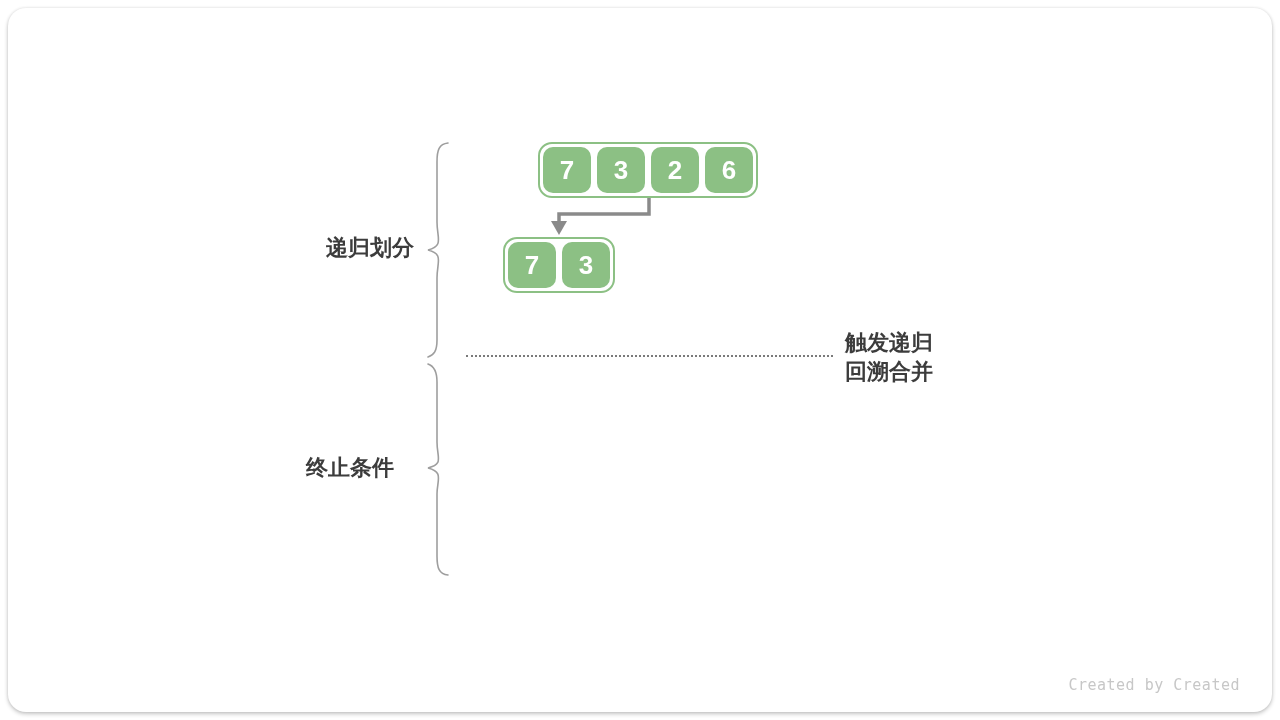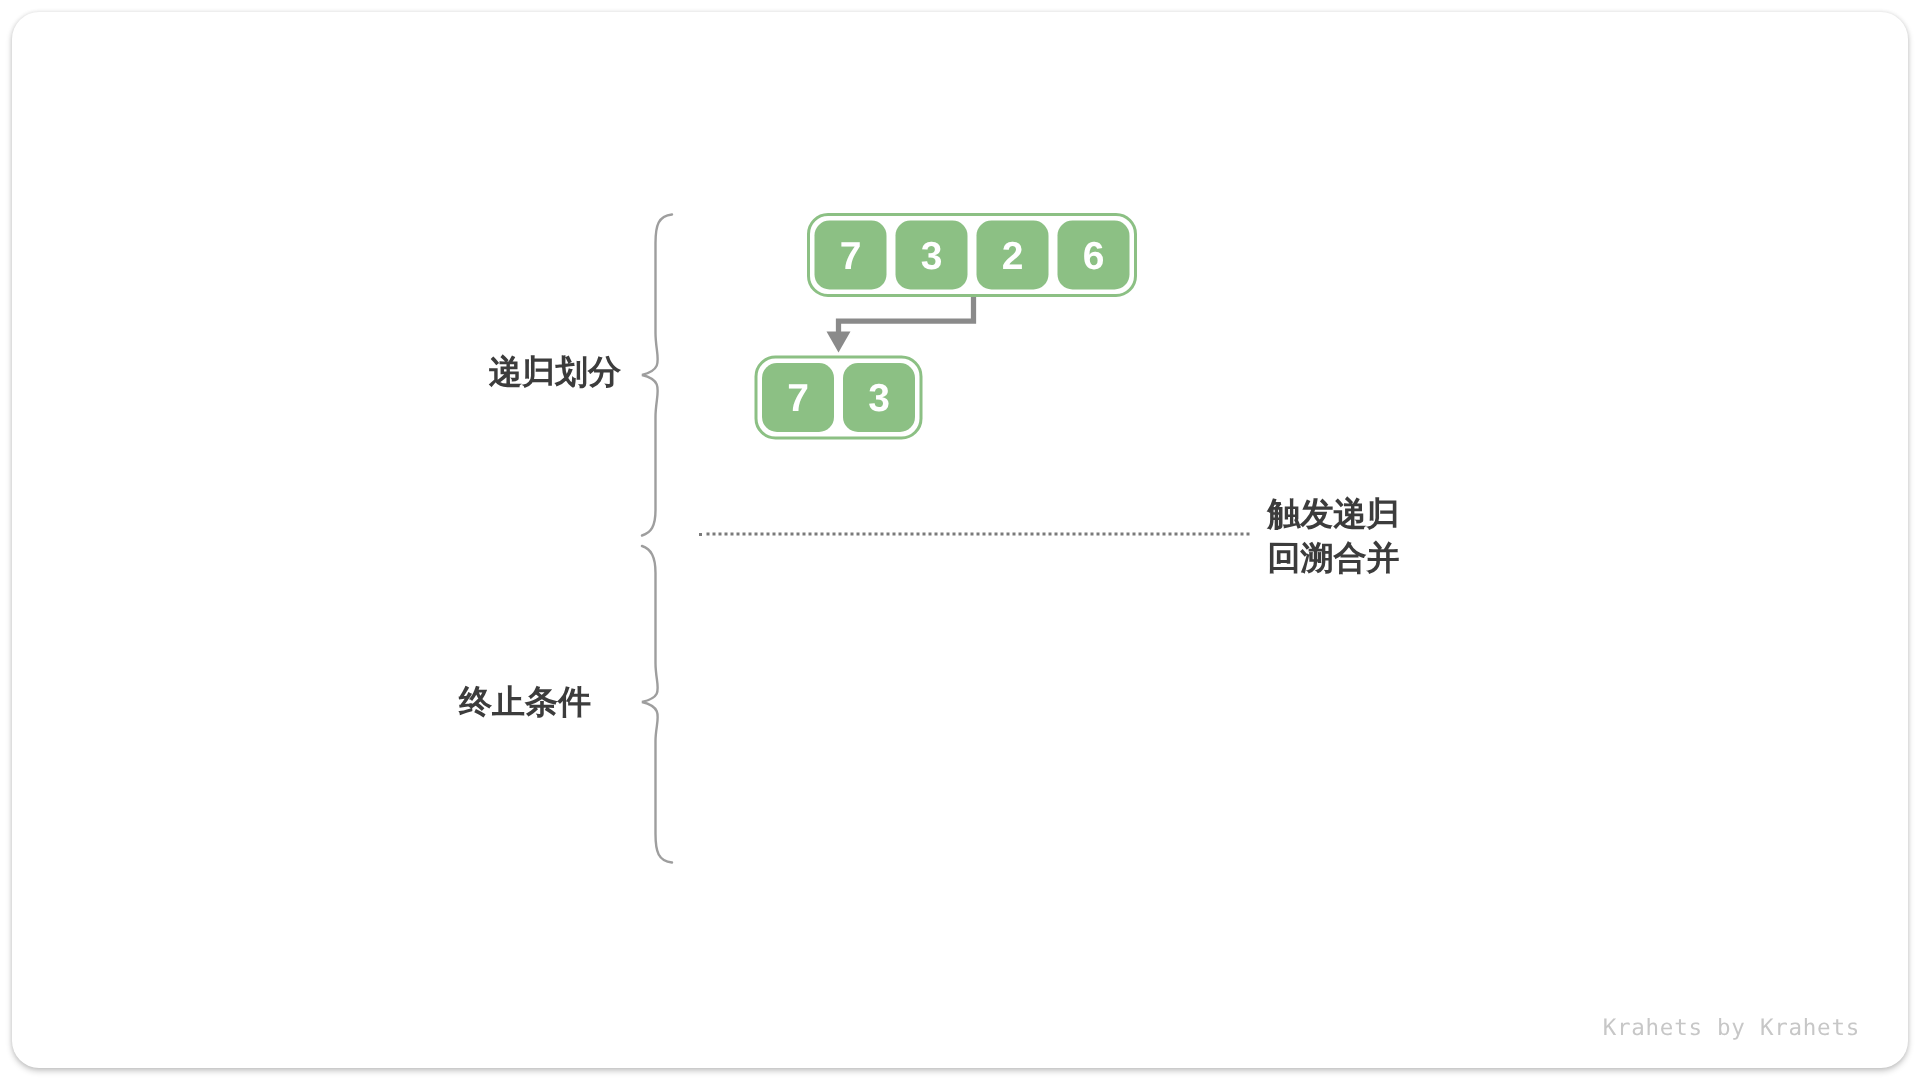--- a/index.html
+++ b/index.html
@@ -151,15 +151,15 @@
     <div class="cell">3</div>
   </div>
 
   <div class="dotted-line"></div>
 
   <div class="note">
     <div>触发递归</div>
     <div>回溯合并</div>
   </div>
 
-  <div class="credit">Krahets by Krahets</div>
+  <div class="credit">Created by Created</div>
 
 </div>
 
 </body></html>

